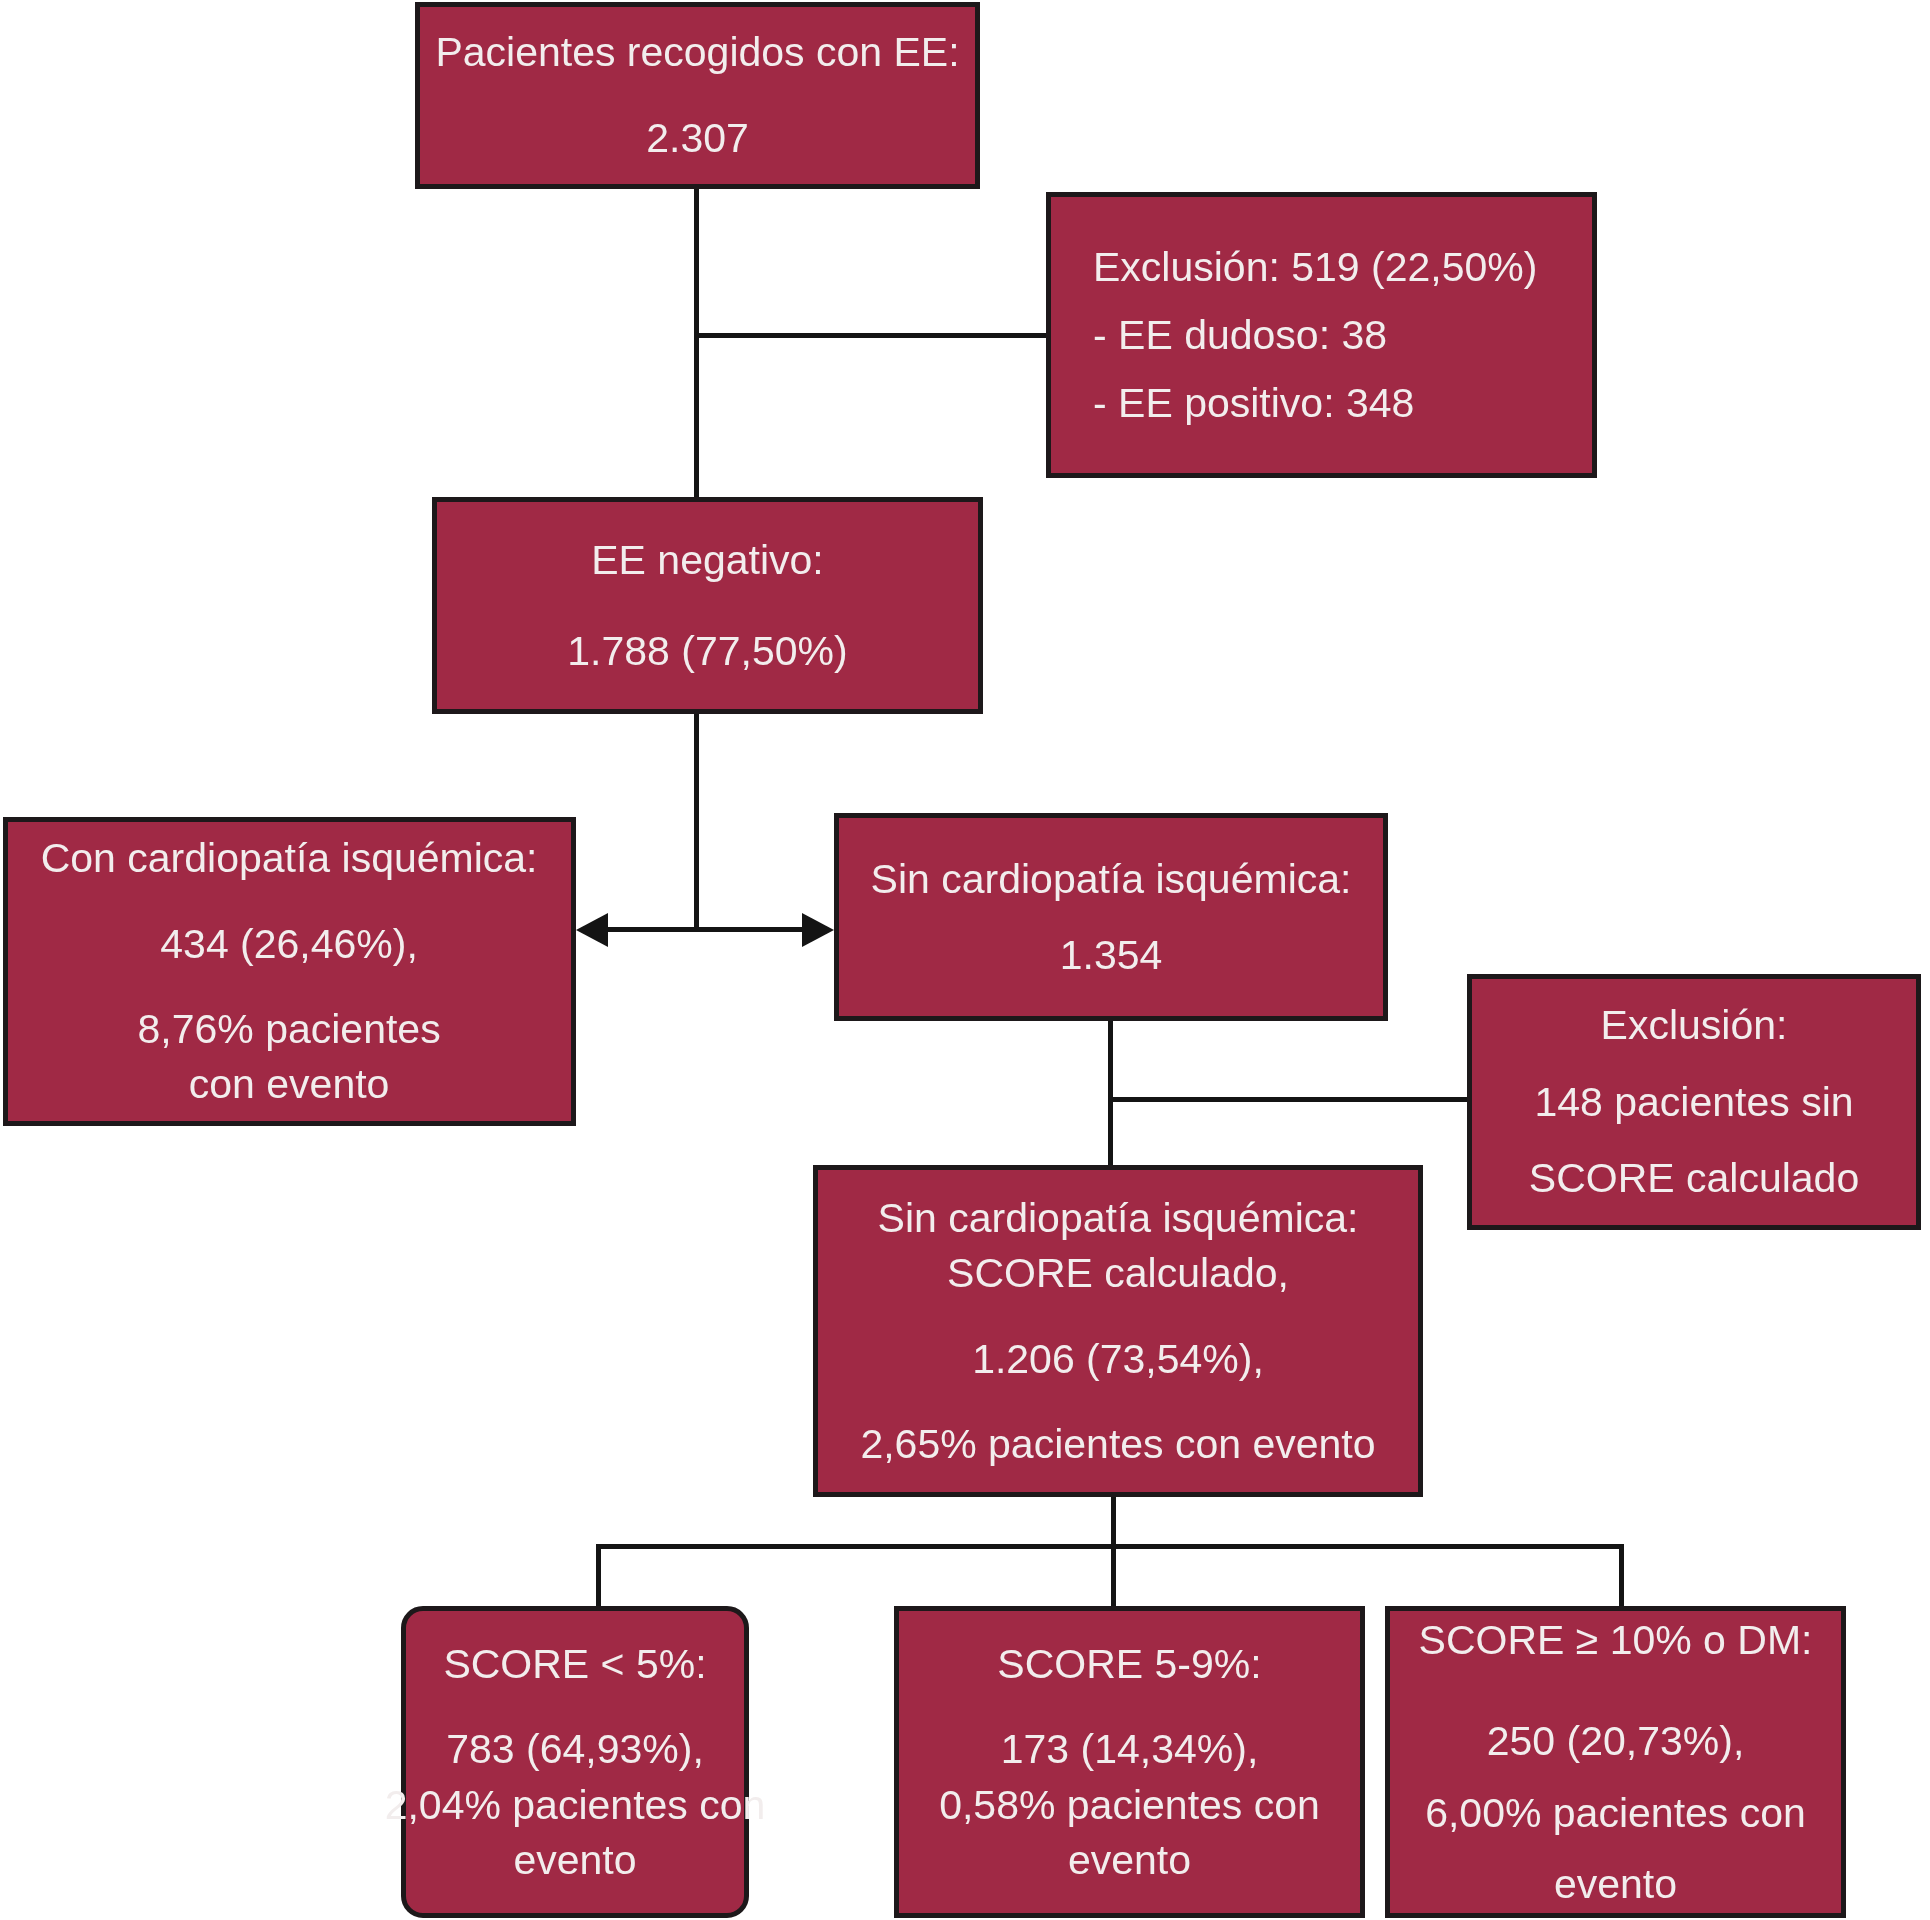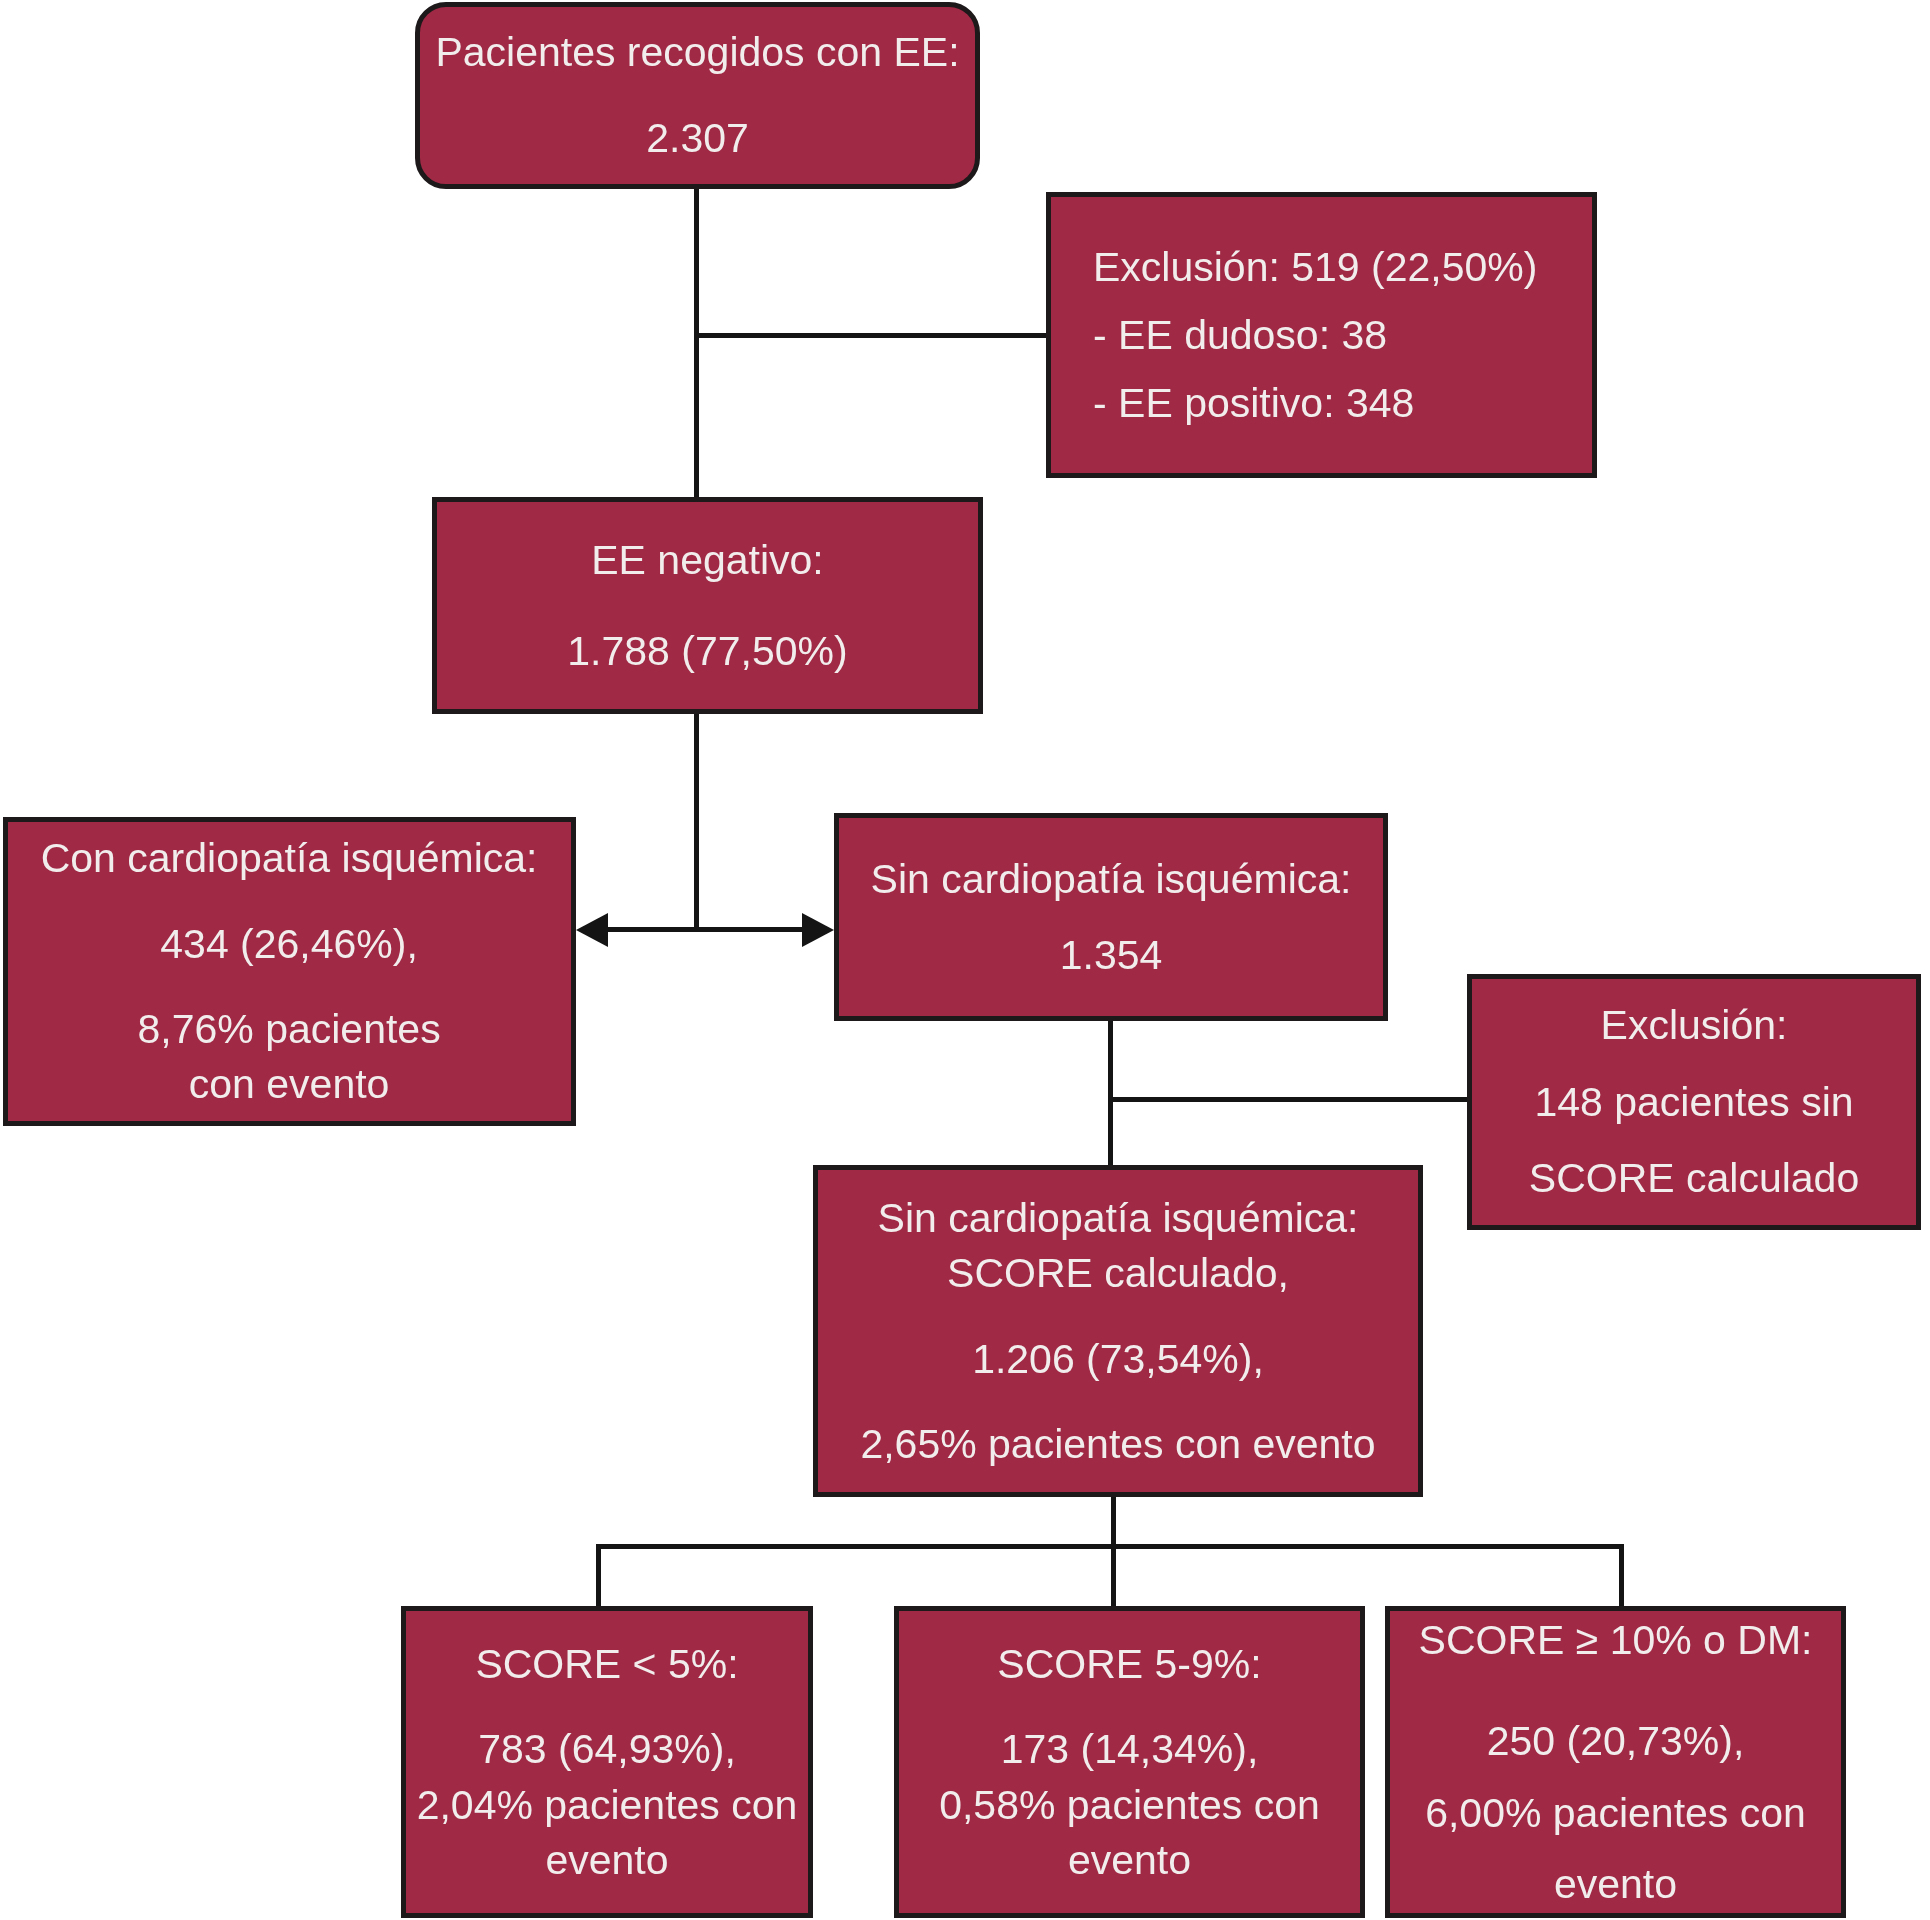--- a/index.html
+++ b/index.html
@@ -36,28 +36,28 @@
     padding-left: 42px;
   }
   
   .mt-xs { margin-top: 7px; }
   .mt-s  { margin-top: 19.4px; }
   .mt-m  { margin-top: 28px; }
   .mt-l  { margin-top: 37px; text-align: right; }
   .mt-xl { margin-top: 42px; }
 
   
-  .box-collected   { left: 415px;  top: 1.8px;    width: 565px; height: 187px; border-radius: 31px; }
+  .box-collected   { left: 415px;  top: 1.8px;    width: 565px; height: 187px; }
   .box-exclusion1  { left: 1046px; top: 192px;  width: 551px; height: 286px; }
   .box-eenegativo  { left: 432px;  top: 497px;  width: 551px; height: 217px; }
   .box-conci       { left: 2.6px;    top: 817px;  width: 573px; height: 309px; }
   .box-sinci       { left: 834px;  top: 813px;  width: 554px; height: 208px; }
   .box-exclusion2  { left: 1467px; top: 974px; width: 454px; height: 256px; }
   .box-sinciscore  { left: 813px;  top: 1165px; width: 610px; height: 332px; }
-  .box-scorelow    { left: 401px;  top: 1606px; width: 412px; height: 312px; }
+  .box-scorelow    { left: 401px;  top: 1606px; width: 348px; height: 312px; border-radius: 22px; }
   .box-scoremid    { left: 894px; top: 1606px; width: 471px; height: 312px; }
   .box-scorehigh   { left: 1385px; top: 1606px; width: 461px; height: 312px; gap: 16px; }
 
   
   .line {
     position: absolute;
     background: var(--line-color, #141414);
   }
   .l-trunk1   { left: 694px;  top: 189px;  width: 5.3px;    height: 311px; }
   .l-branch1  { left: 697px;  top: 333px;  width: 349px;  height: 5.3px;   }

